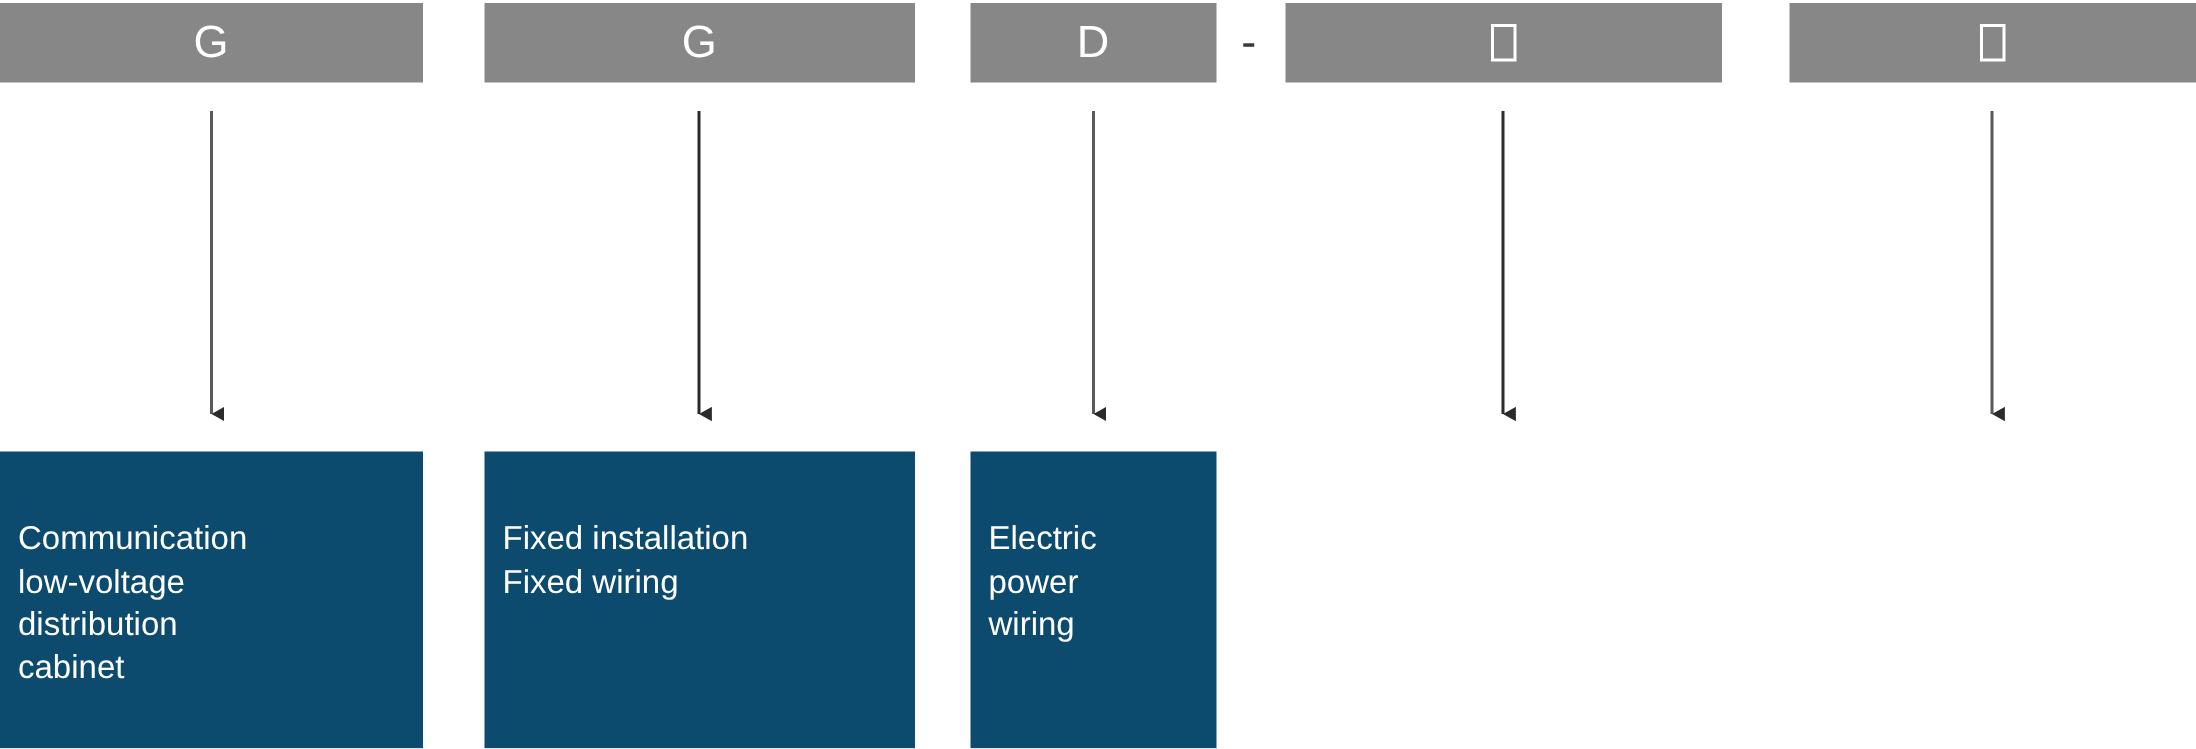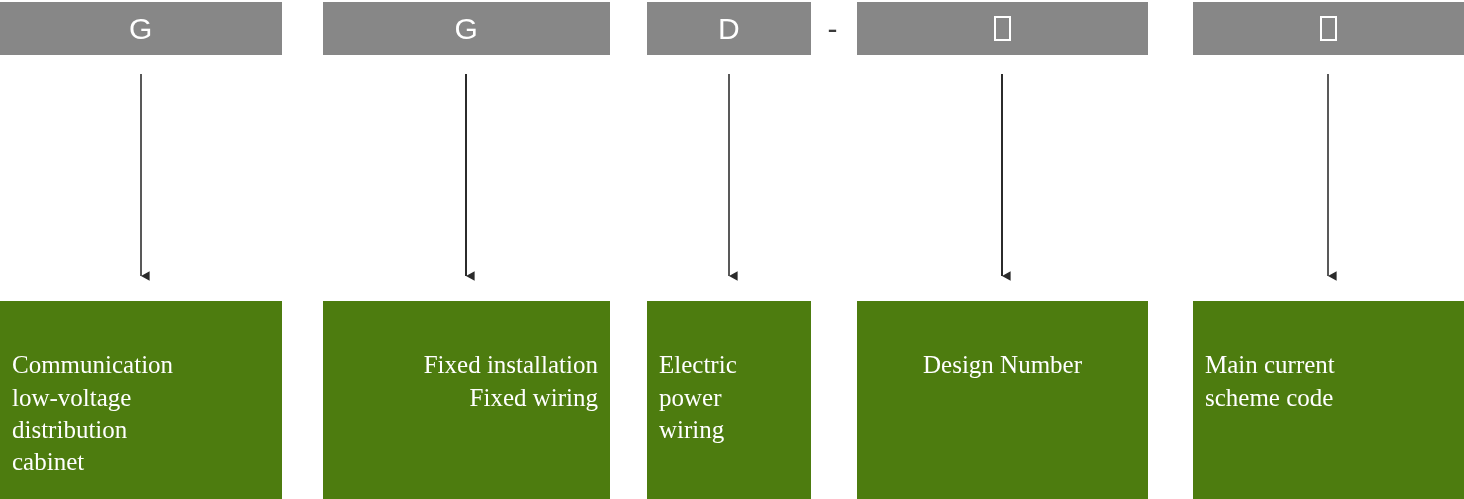--- a/index.html
+++ b/index.html
@@ -41,25 +41,25 @@
     color: #3a3a3a;
     font-size: 30px;
     line-height: 1;
     display: flex;
     align-items: center;
     justify-content: center;
     font-family: "Liberation Sans", sans-serif;
   }
   .desc-box {
     position: absolute;
-    background: #4d7c0f;
+    background: #0c4a6e;
     color: #ffffff;
-    font-size: 25px;
+    font-size: 22px;
     line-height: 1.29;
-    font-family: Liberation Serif, serif;
+    font-family: Liberation Sans, sans-serif;
     box-sizing: border-box;
     padding: 16px 12px 10px 12px;
     overflow: hidden;
     white-space: pre-line;
   }
   .desc-box.center-text {
     text-align: center;
     padding-left: 8px;
     padding-right: 8px;
   }
@@ -115,33 +115,26 @@
     <line x1="1328" y1="74" x2="1328" y2="276" stroke="#595959" stroke-width="2" marker-end="url(#ah)"></line>
   </svg>
 
   <div class="desc-box" style="left:0px; top:301px; width:282px; height:198px;">
     <span>Communication
 low-voltage
 distribution
 cabinet</span>
   </div>
 
-  <div class="desc-box" style="left:323px; top:301px; width:287px; height:198px;text-align:right;">
+  <div class="desc-box" style="left:323px; top:301px; width:287px; height:198px;">
     <span>Fixed installation
 Fixed wiring</span>
   </div>
 
   <div class="desc-box" style="left:647px; top:301px; width:164px; height:198px;">
     <span>Electric
 power
 wiring</span>
   </div>
 
-  <div class="desc-box center-text" style="left:857px; top:301px; width:291px; height:198px;">
-    <span>Design Number</span>
-  </div>
 
-  <div class="desc-box" style="left:1193px; top:301px; width:271px; height:198px;">
-    <span>Main current
-scheme code</span>
-  </div>
 
 </div>
 
 </body></html>

